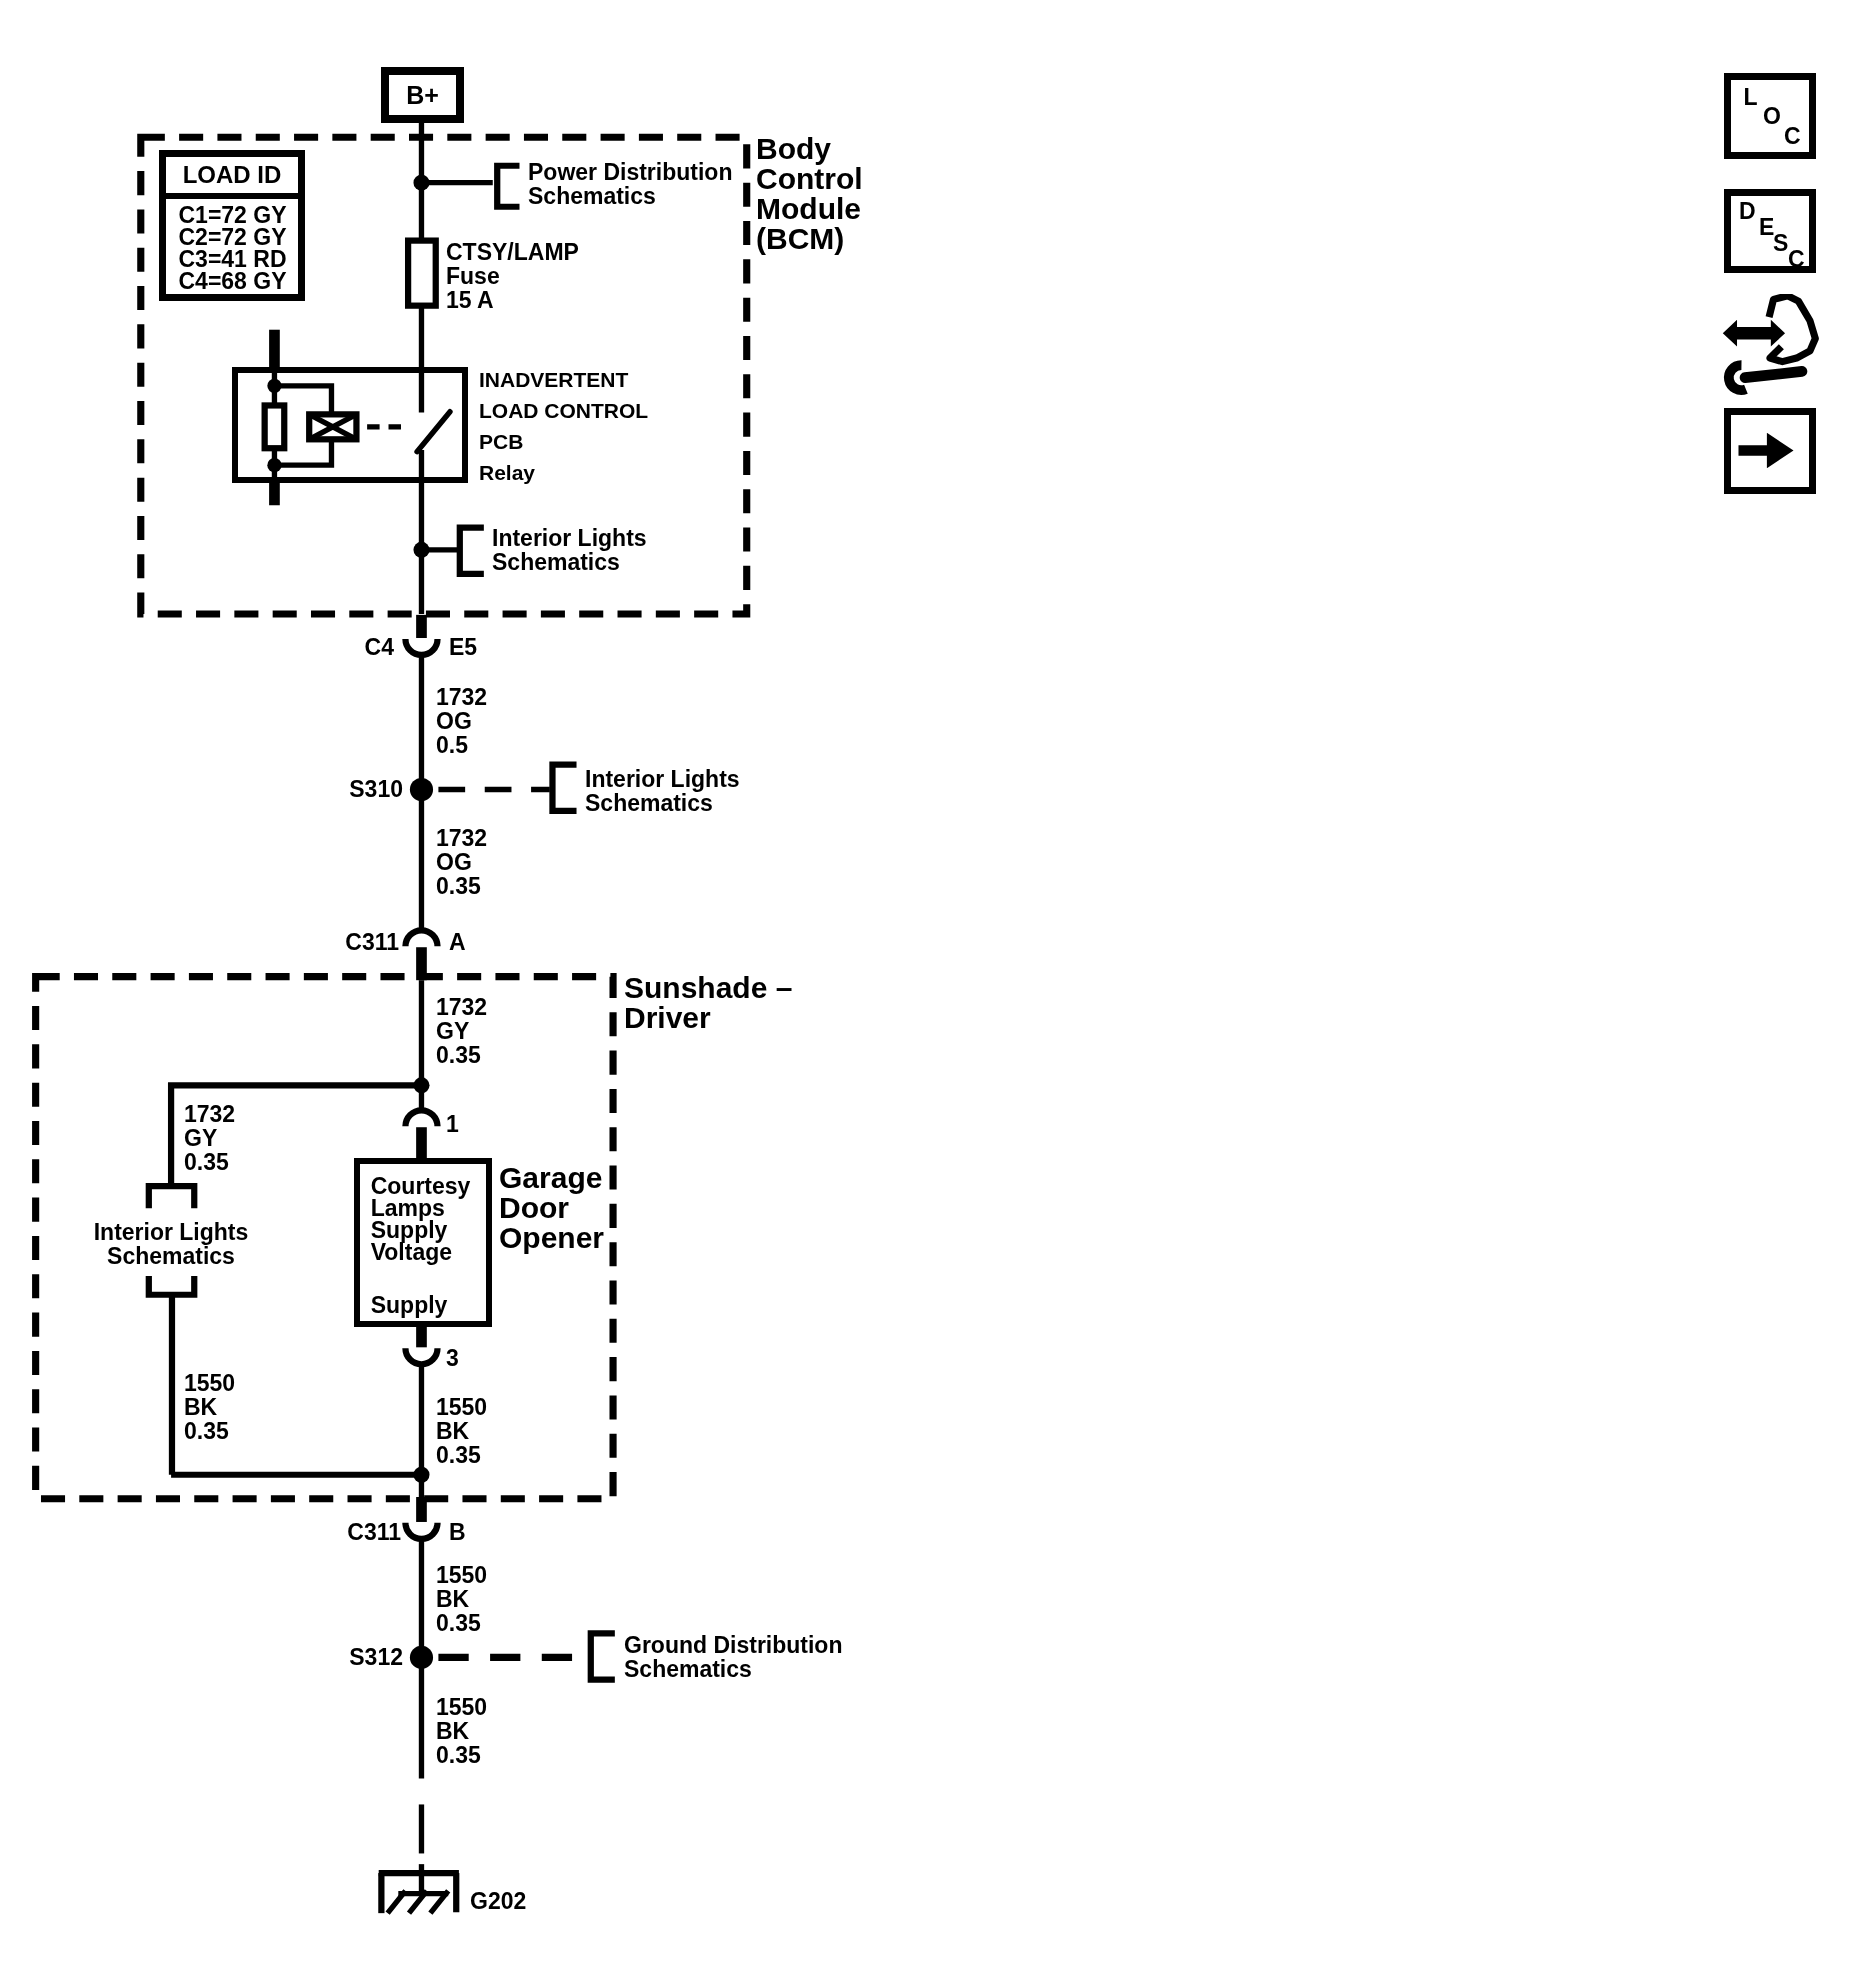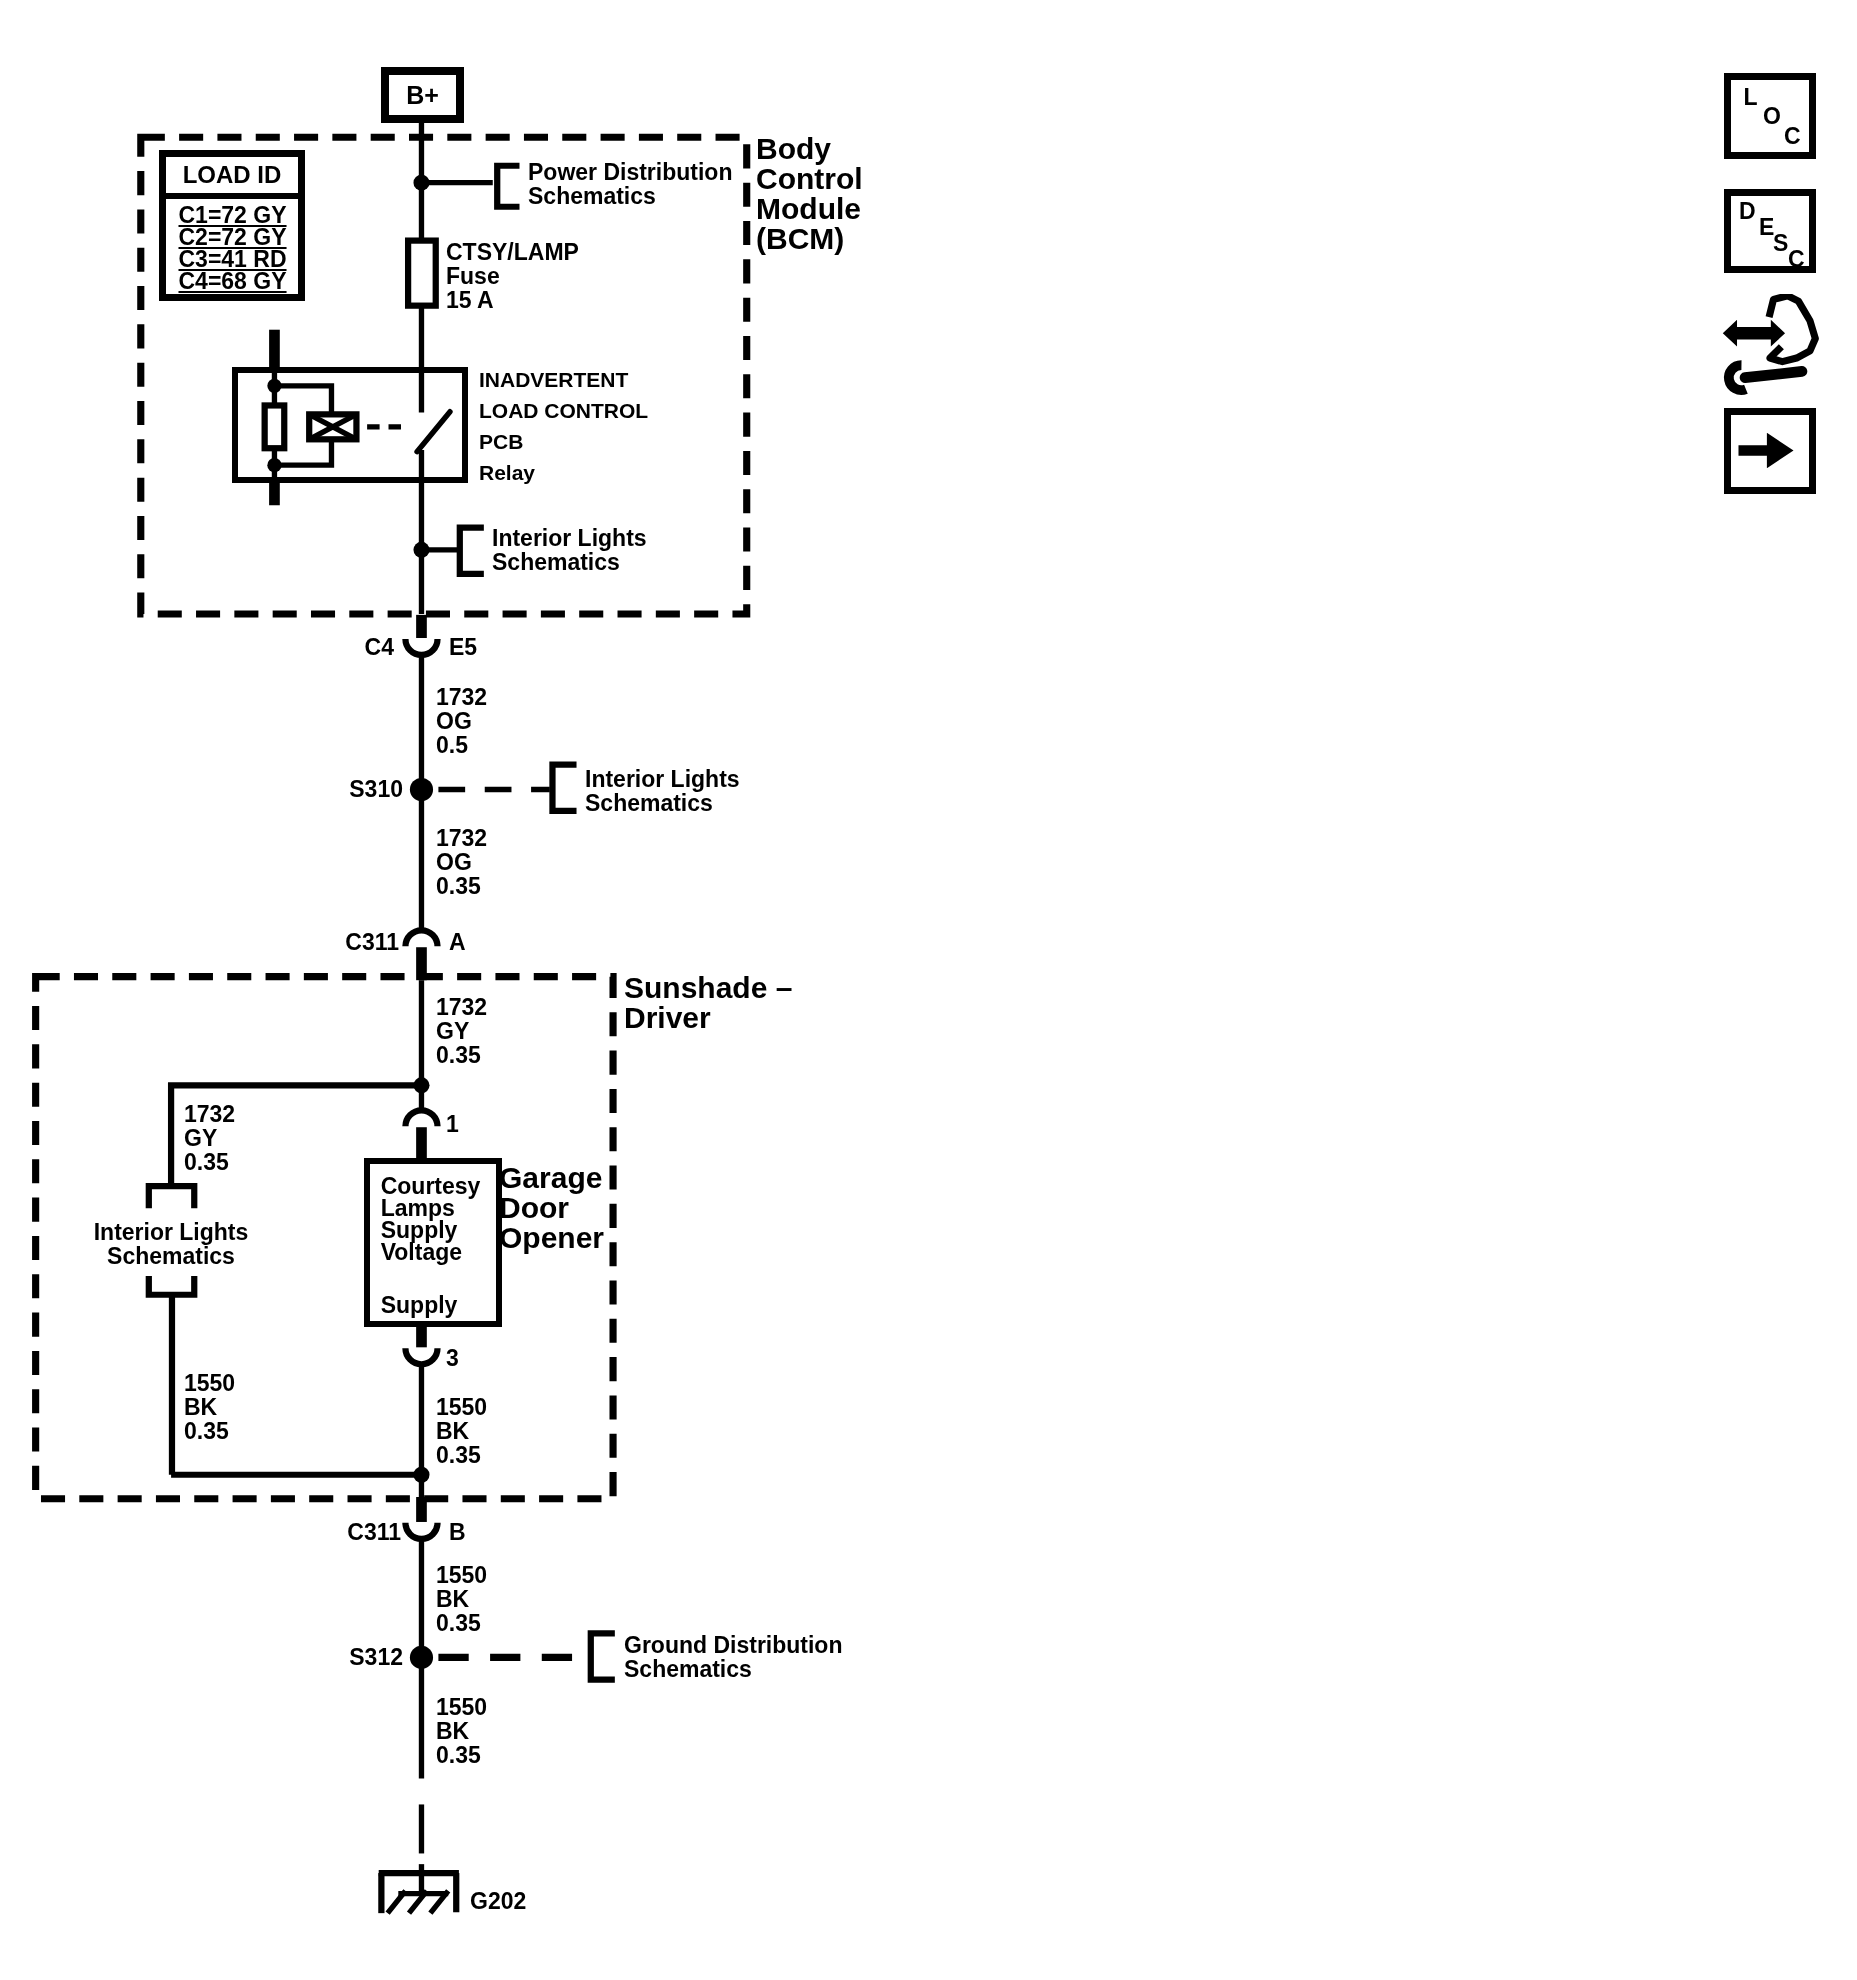--- a/index.html
+++ b/index.html
@@ -13,23 +13,23 @@
   .ra{text-align:right;}
   .ctr{text-align:center;}
   .cbox{position:absolute;z-index:2;border:6.2px solid #000;background:transparent;box-sizing:border-box;}
   .whitebg{background:#fff;}
   .bplus{left:381px;top:67px;width:83px;height:56px;border-width:8px;
          display:flex;align-items:center;justify-content:center;
          font:700 25px "Liberation Sans",sans-serif;}
   .conntable{left:159px;top:150px;width:146px;height:151px;border-width:7.1px;}
   .connhead{height:36px;border-bottom:6.2px solid #000;display:flex;align-items:center;
             justify-content:center;font:700 24px "Liberation Sans",sans-serif;}
-  .connrows{padding:5.3px 0 0 12.5px;font:700 23px/22px "Liberation Sans",sans-serif;white-space:pre-line;text-decoration:underline;}
+  .connrows{padding:5.3px 0 0 12.5px;font:700 23px/22px "Liberation Sans",sans-serif;white-space:pre-line;}
   .relaybox{left:232px;top:367px;width:236px;height:116px;}
-  .gdobox{left:364px;top:1158px;width:138px;height:169px;}
+  .gdobox{left:354px;top:1158px;width:138px;height:169px;}
   .gdotext{margin:10.7px 0 0 10.7px;font:700 23px/22px "Liberation Sans",sans-serif;white-space:pre-line;}
   .gndlbl{position:absolute;left:10.7px;top:128px;font:700 23px "Liberation Sans",sans-serif;}
   .iconbox{position:absolute;z-index:2;border:7.1px solid #000;background:#fff;box-sizing:border-box;
            left:1724px;width:92px;}
   .iconbox span{position:absolute;font:700 23px "Liberation Sans",sans-serif;}
   .icon-free{position:absolute;z-index:2;}
 </style>
 </head>
 <body>
 

